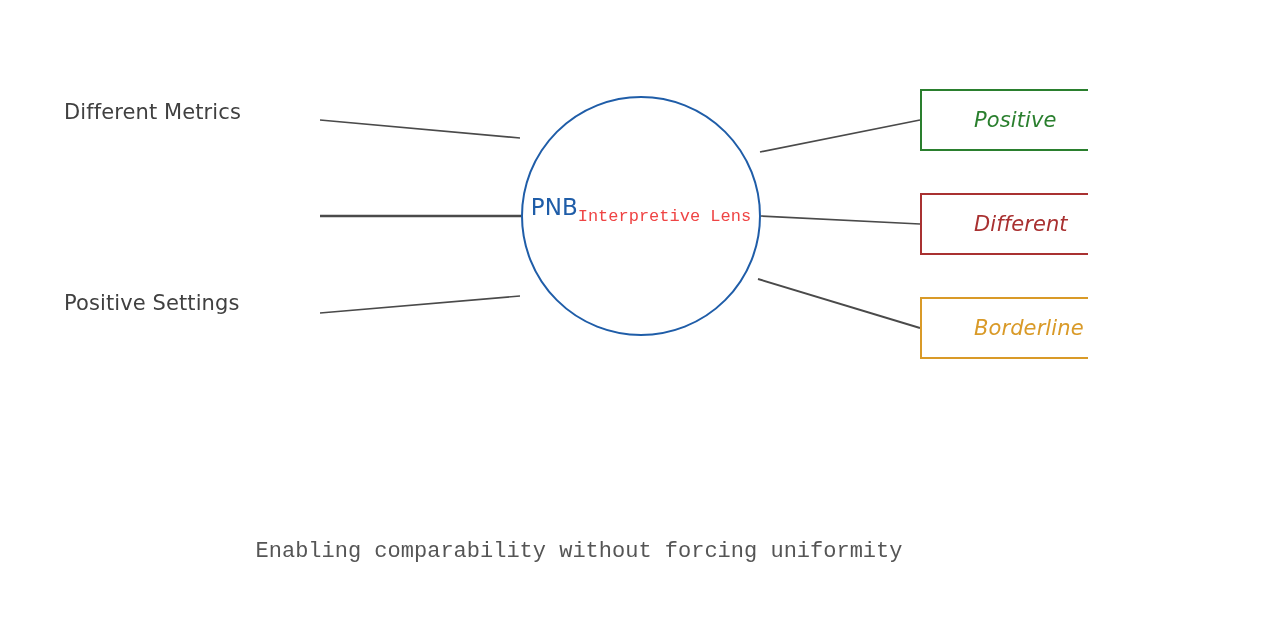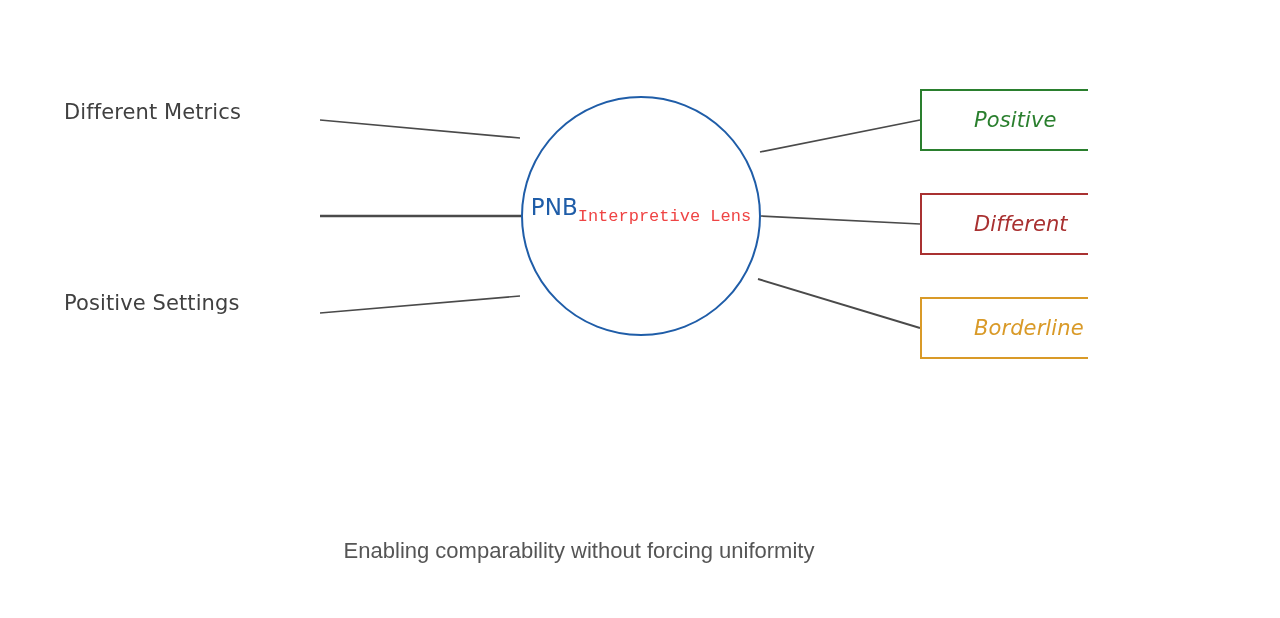--- a/index.html
+++ b/index.html
@@ -87,21 +87,21 @@
   #box-borderline{ top: 297px; border-color: #d99a28; }
   #label-positive   { color: #2a7f2e; }
   #label-negative   { color: #a93131; }
   #label-borderline { color: #d99a28; }
   .caption {
     position: absolute;
     left: 0;
     top: 551px;
     width: 1158px;
     text-align: center;
-    font-family: Liberation Sans, sans-serif;
+    font-family: Liberation Mono, monospace;
     font-size: 22px;
     color: #555555;
     transform: translateY(-50%);
     white-space: nowrap;
   }
 </style>
 </head>
 <body>
 
 <div id="canvas">

